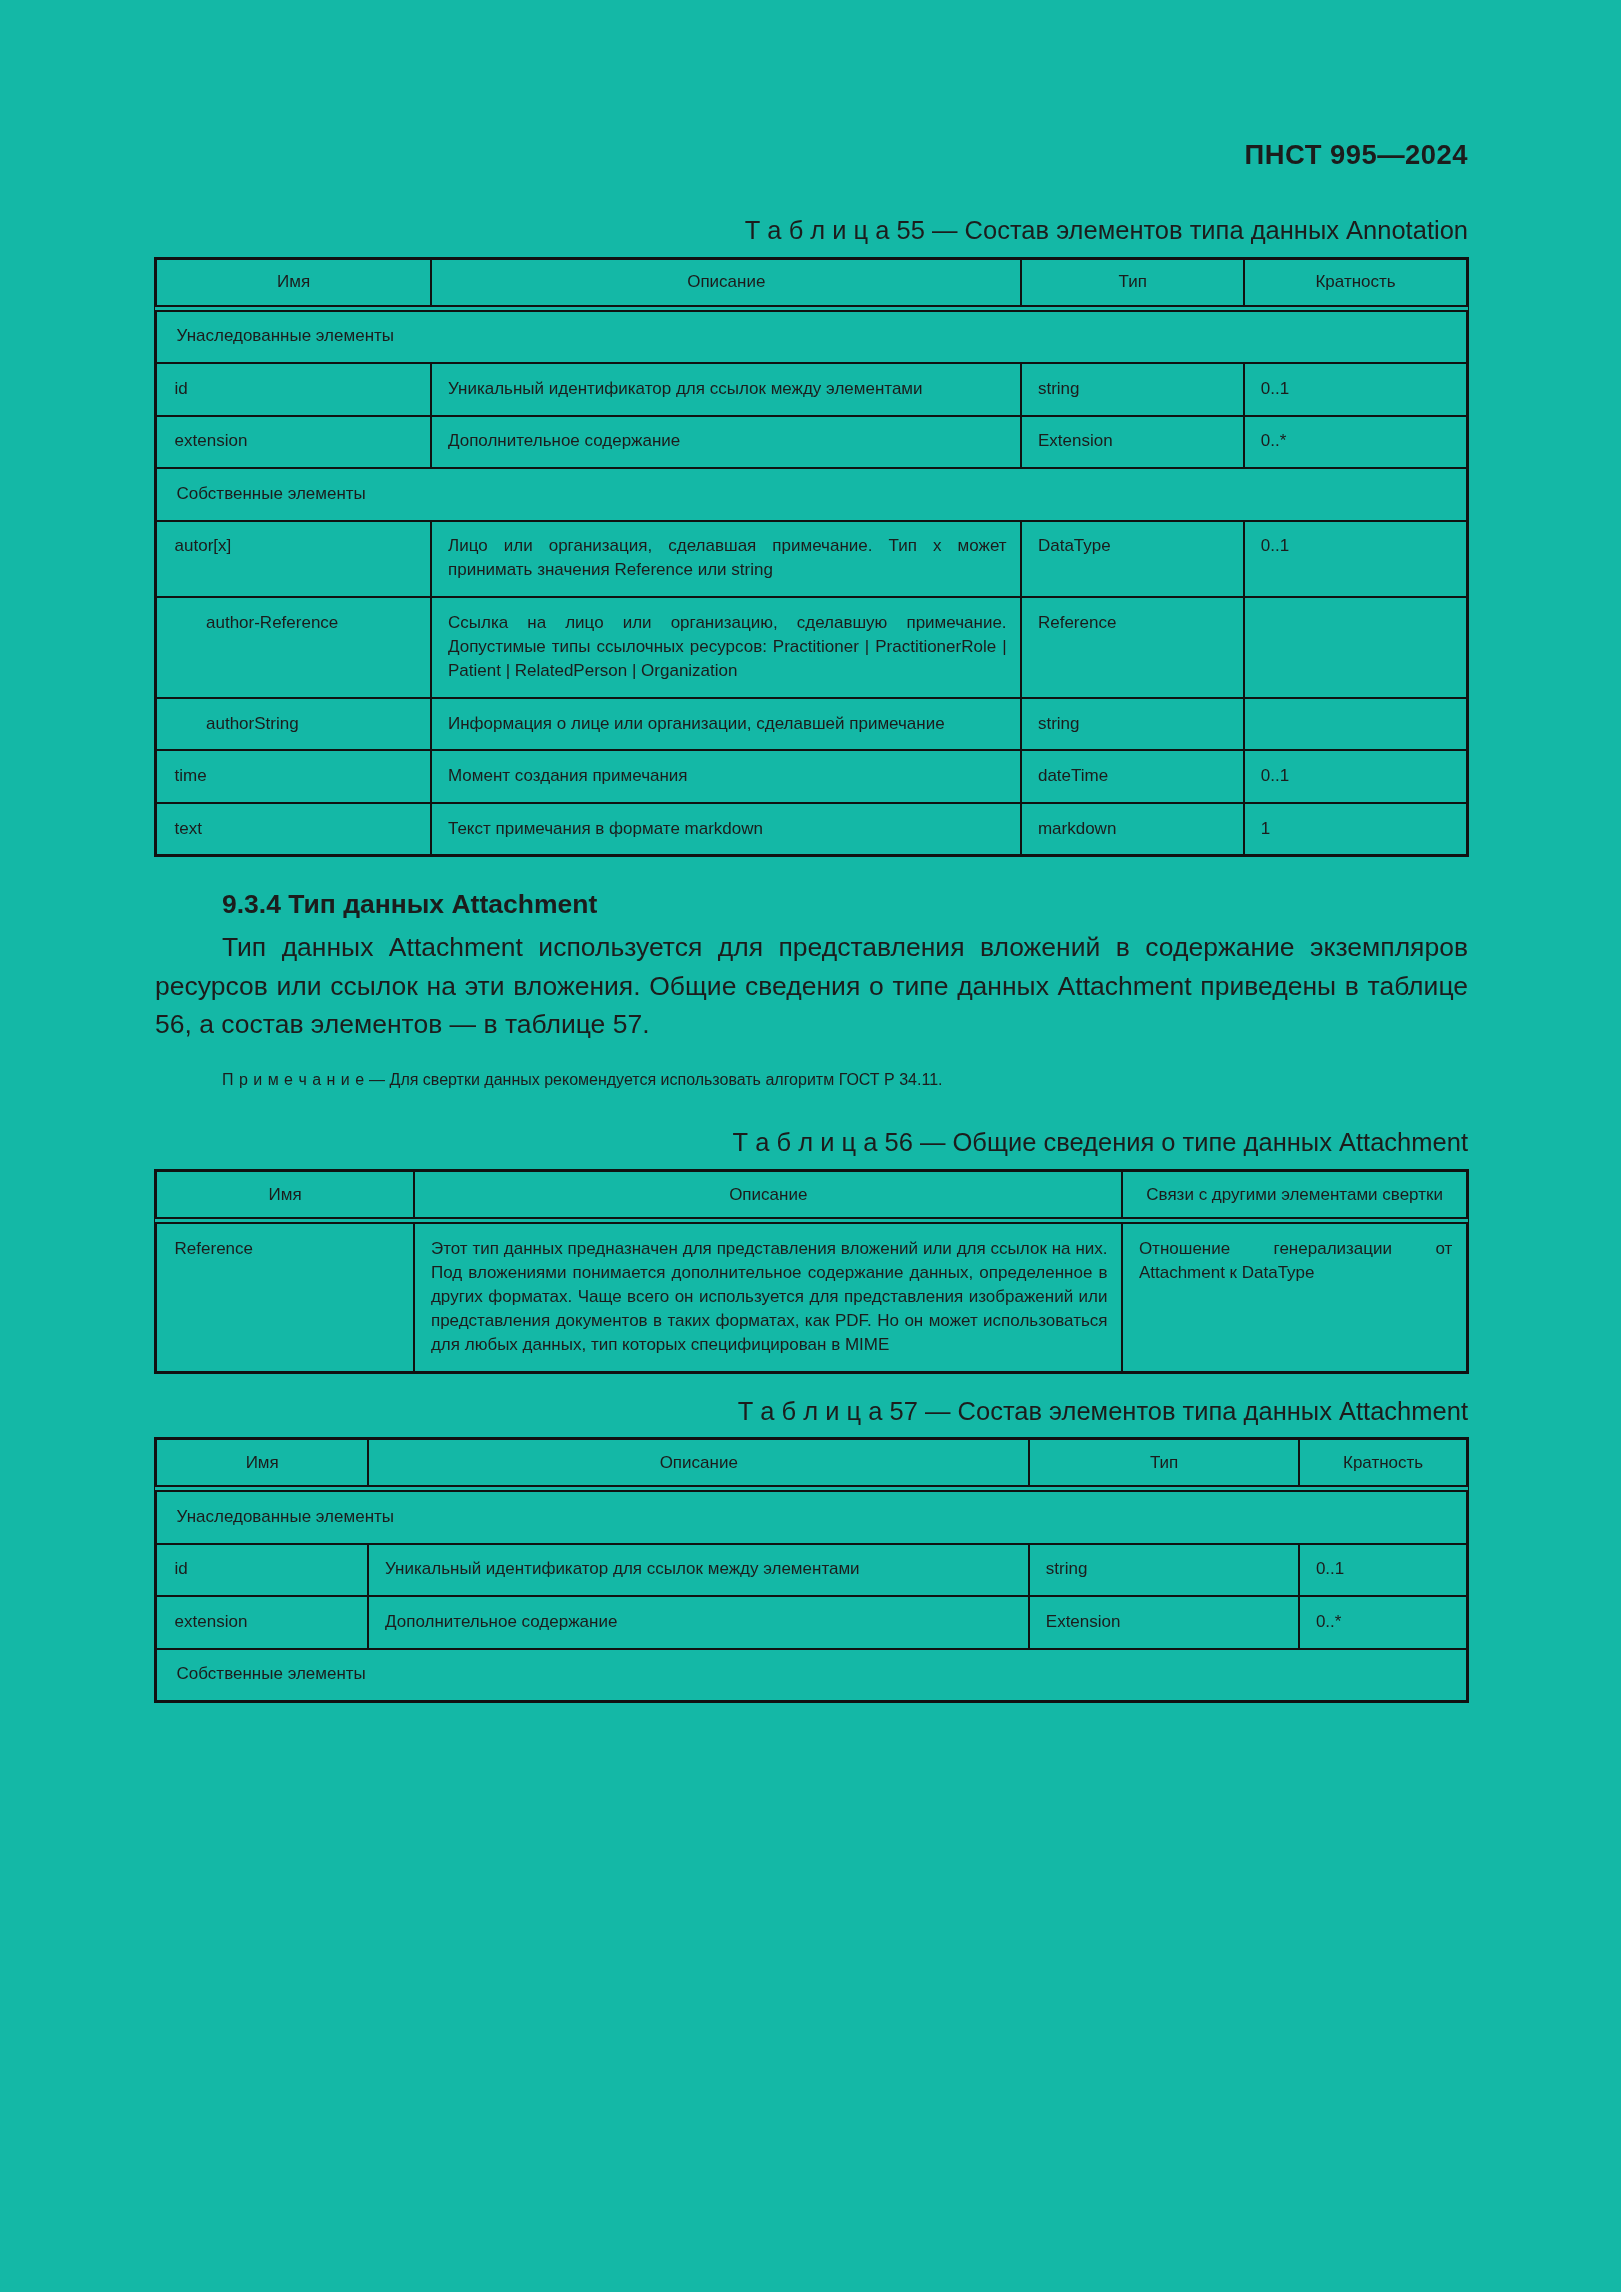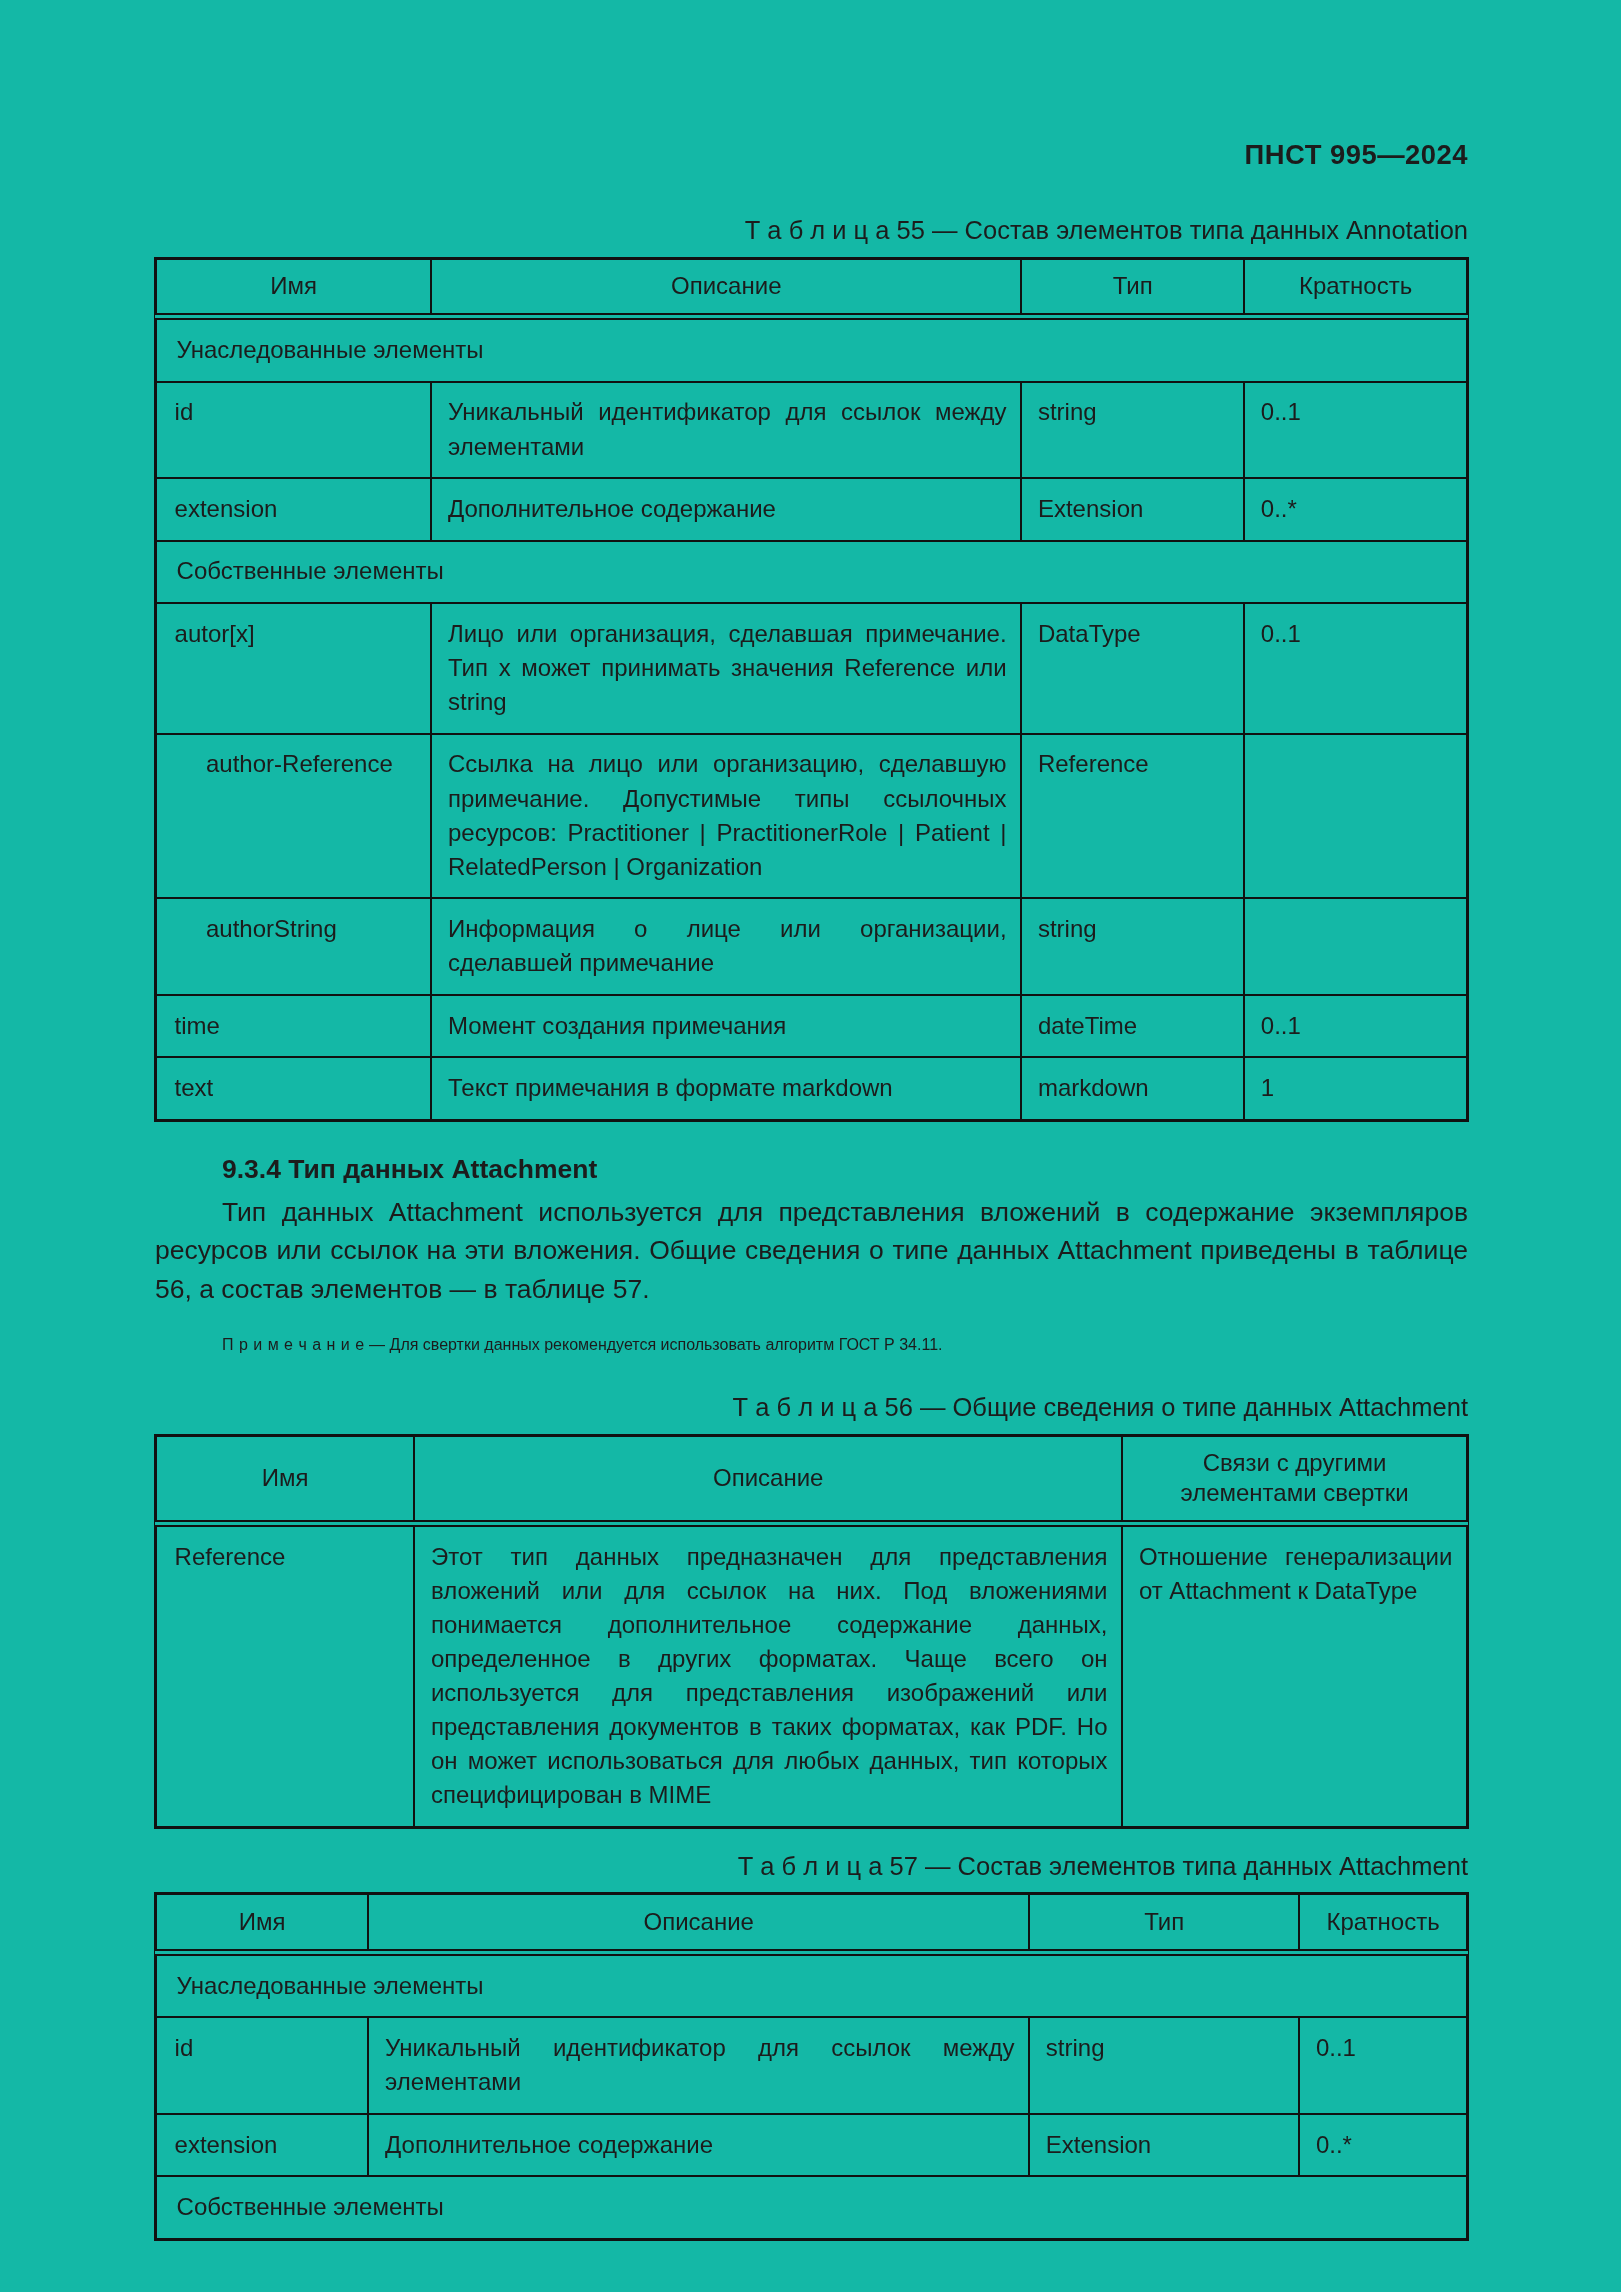--- a/index.html
+++ b/index.html
@@ -34,21 +34,21 @@
   .table-caption {
     font-size: 25.5px;
     margin-top: 45px;
     text-align: right;
   }
   .table-caption.tight { margin-top: 23.5px; }
   table {
     width: 100%;
     border-collapse: collapse;
     margin-top: 12.7px;
-    font-size: 24px;
+    font-size: 17px;
     table-layout: fixed;
   }
   table, th, td { border: 2px solid #111; }
   table { border-width: 2.9px; outline: 1px solid #111; }
   thead th {
     font-weight: normal;
     text-align: center;
     vertical-align: middle;
     padding: 11.8px 9.8px;
     border-bottom: 7.8px double #111;

